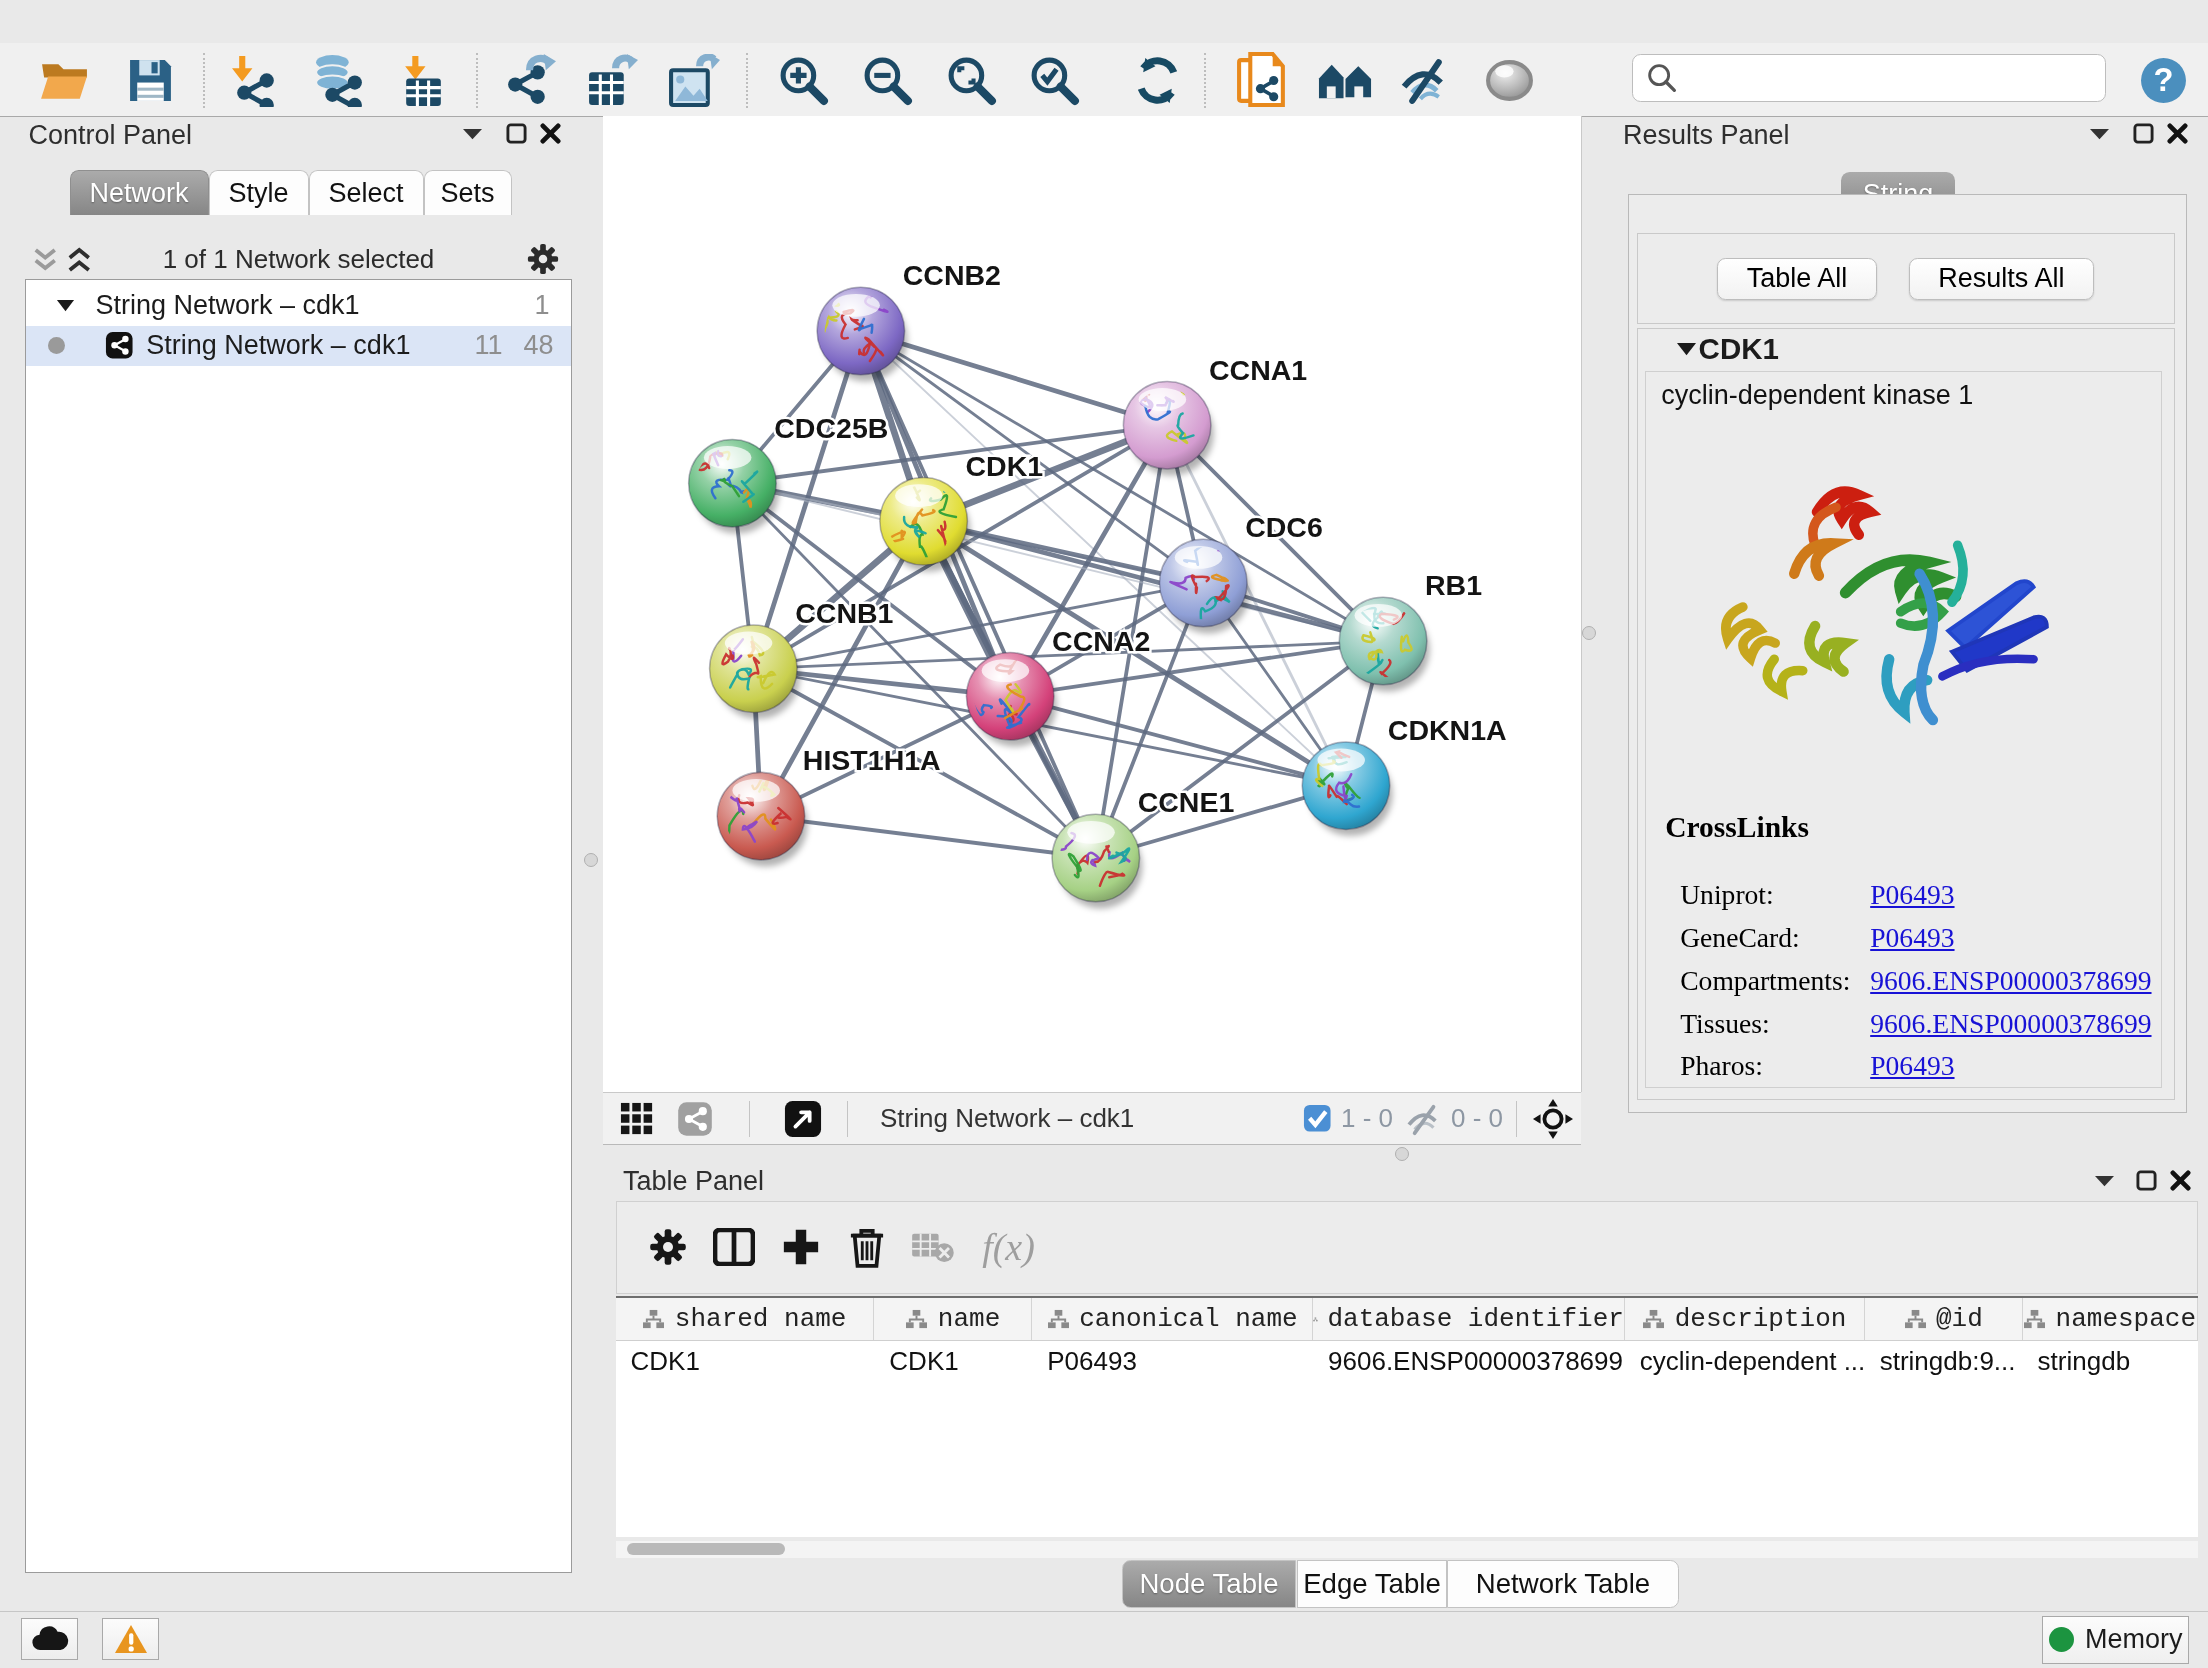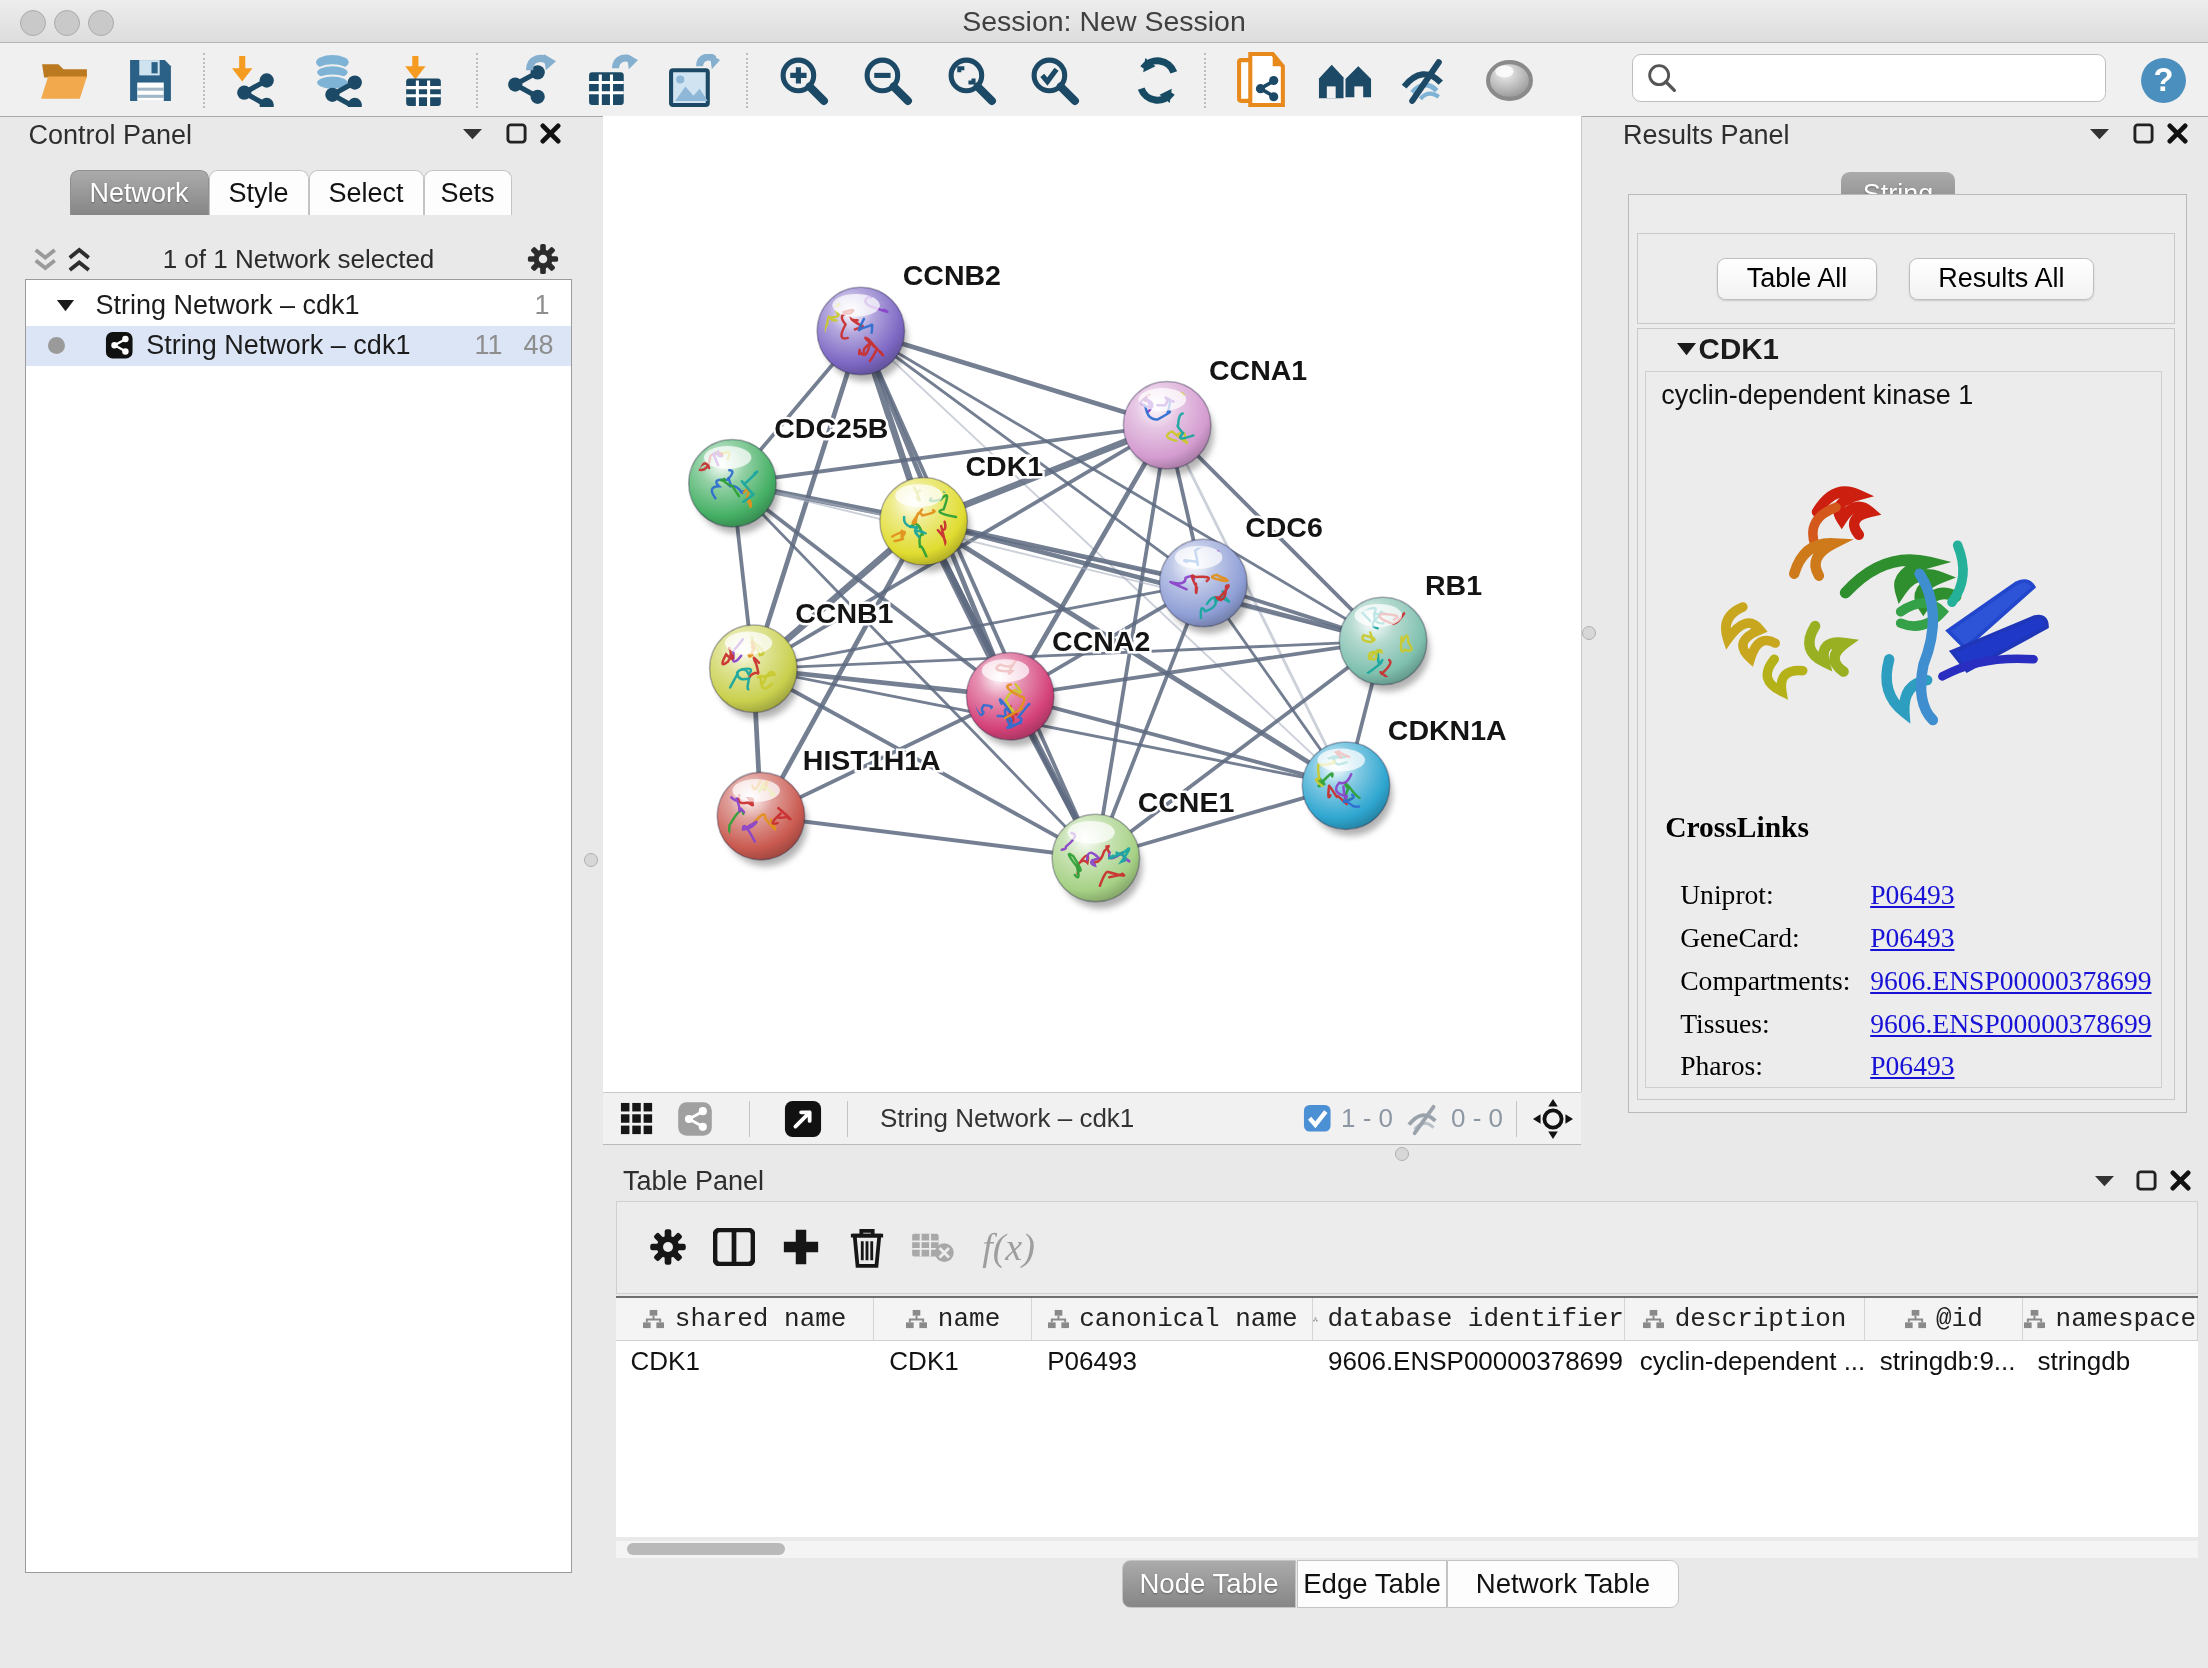--- a/index.html
+++ b/index.html
@@ -97,26 +97,20 @@
         border:1px solid #a9a9a9;display:flex;align-items:center;justify-content:center;gap:11.4px;font-size:27px;cursor:pointer;}
   .dot-green{width:25px;height:25px;border-radius:50%;background:#1c9440;}
   .splitter-dot{position:absolute;width:12.4px;height:12.4px;border-radius:50%;background:#d7d7d7;border:1px solid #b0b0b0;}
   svg{display:block;}
 </style>
 </head>
 <body>
 
 <div id="app">
 
-  <div id="titlebar" class="abs">
-    <span class="tlight" style="left:20px"></span>
-    <span class="tlight" style="left:54px"></span>
-    <span class="tlight" style="left:88px"></span>
-    <div id="win-title" class="abs">Session: New Session</div>
-  </div>
 
   <div id="toolbar" class="abs">
     <button class="tbtn" style="left:33px">
       <svg width="53" height="49" viewBox="0 0 52 48">
         <path d="M4 8h16l5 5h23v8H6z" fill="#bc7a20"></path>
           <path d="M10 20h38l-7 22H3z" fill="#f2a84c"></path>
         </svg>
     </button>
     <button class="tbtn" style="left:119px">
       <svg width="49" height="49" viewBox="0 0 48 48">
@@ -939,19 +933,37 @@
     <div id="tp-hscroll">
       <div id="tp-thumb"></div>
     </div>
     <div id="tp-tabs">
         <div class="btab active first" style="left: 516px; width: 174px;">Node Table</div>
         <div class="btab" style="left: 691px; width: 150px;">Edge Table</div>
         <div class="btab last" style="left: 841px; width: 232px;">Network Table</div>
       </div>
   </div>
 
+  <div id="status-bar" class="abs">
+    <div class="sbtn" style="left:21px">
+      <svg width="38" height="27" viewBox="0 0 40 28">
+        <path d="M10 26 a8 8 0 0 1 -1-16 a10 10 0 0 1 19-3 a7.5 7.5 0 0 1 3 19z" fill="#161616"></path>
+        </svg>
+      </div>
+    <div class="sbtn" style="left:102px">
+      <svg width="36" height="32" viewBox="0 0 38 34">
+        <path d="M19 2 L36 32 H2 z" fill="#e8951f"></path>
+        <rect x="17" y="11" width="4.5" height="12" rx="2" fill="#fff"></rect>
+          <circle cx="19.2" cy="27.5" r="2.8" fill="#fff"></circle>
+        </svg>
+      </div>
+    <div id="memory-btn">
+      <span class="dot-green"></span>
+      <span>Memory</span>
+    </div>
+  </div>
 
   <div class="splitter-dot" style="left:584px;top:853px"></div>
   <div class="splitter-dot" style="left:1582px;top:626px"></div>
   <div class="splitter-dot" style="left:1395px;top:1147px"></div>
 
 </div>
 
 
 </body></html>

